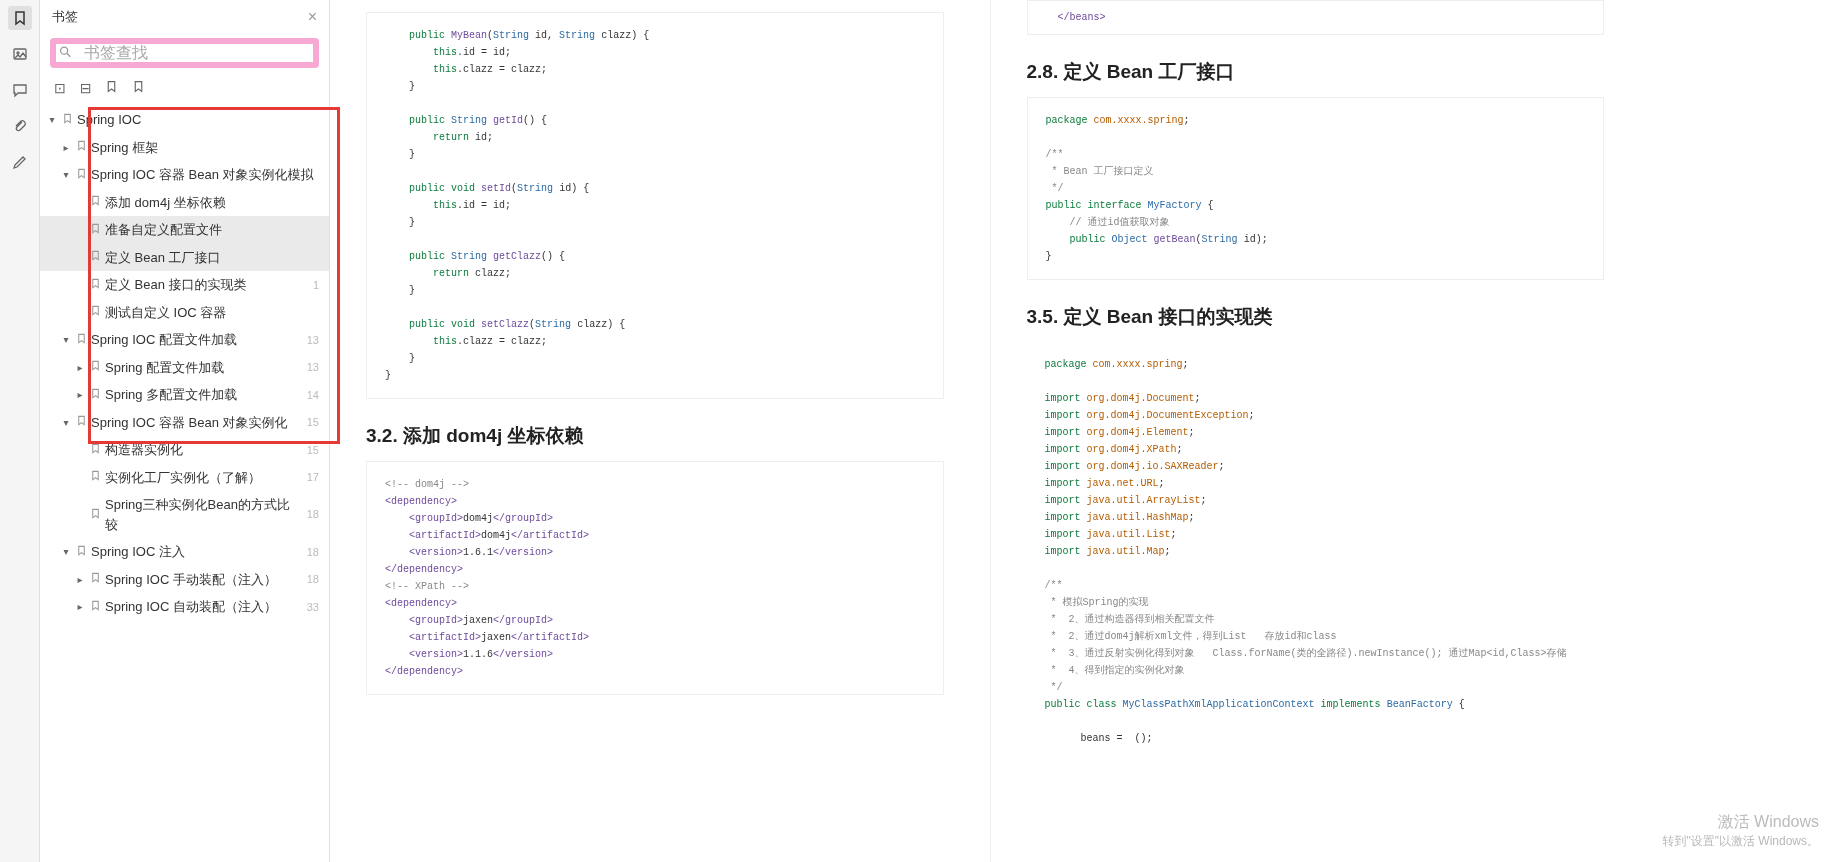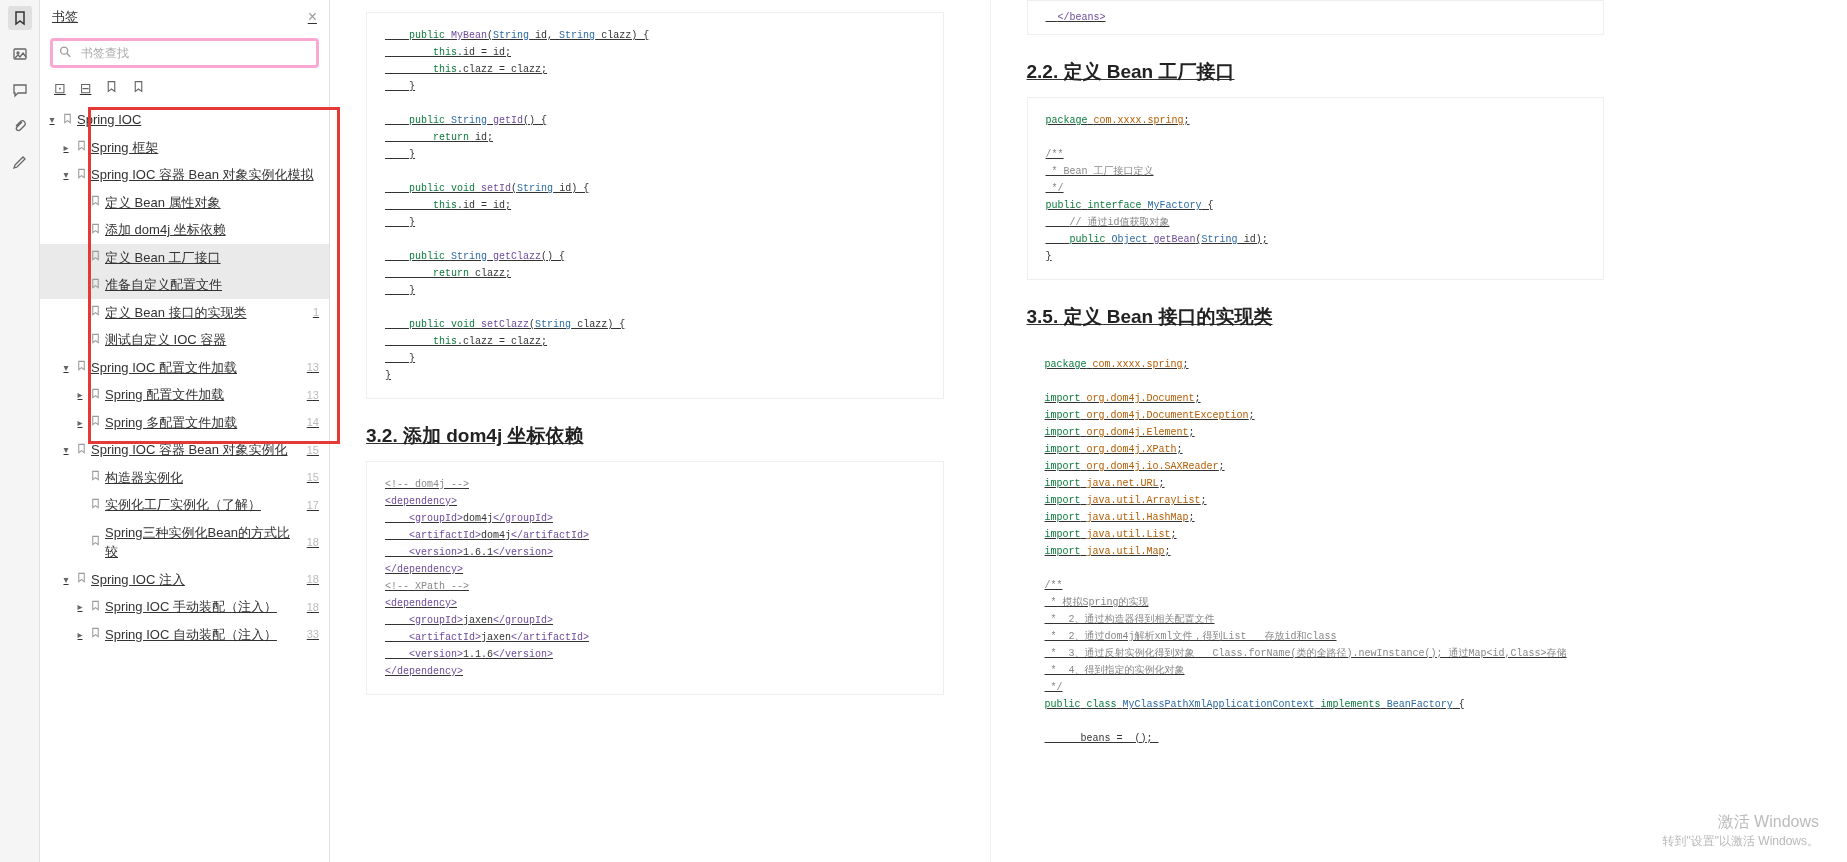--- a/index.html
+++ b/index.html
@@ -1,30 +1,30 @@
 <!DOCTYPE html>
 <html><head>
 <meta charset="utf-8">
 <style>
 * { margin: 0; padding: 0; box-sizing: border-box; }
 body { font-family: "Microsoft YaHei", -apple-system, sans-serif; font-size: 13px; color: #333; background: #fff; overflow: hidden; }
-.app { display: flex; height: 862px; width: 1650px; text-decoration: underline; }
+.app { display: flex; height: 862px; width: 1650px; }
 
 
 .rail { width: 40px; background: #f5f5f5; display: flex; flex-direction: column; align-items: center; padding-top: 6px; gap: 12px; border-right: 1px solid #e0e0e0; }
 .rail .icon { width: 24px; height: 24px; display: flex; align-items: center; justify-content: center; color: #666; cursor: pointer; }
 .rail .icon.active { background: #e0e0e0; border-radius: 3px; color: #333; }
 
 
 .panel { width: 290px; border-right: 1px solid #e0e0e0; display: flex; flex-direction: column; position: relative; }
 .panel-head { display: flex; align-items: center; padding: 8px 12px; justify-content: space-between; }
 .panel-title { font-size: 13px; color: #333; }
 .close-x { color: #999; cursor: pointer; font-size: 16px; }
 .search-wrap { padding: 4px 10px; }
-.search { width: 100%; height: 30px; border: 3px solid #f9a8d4; border-radius: 4px; padding: 0 8px 0 28px; font-size: 12px; color: #333; background: #fff; }
+.search { width: 100%; height: 30px; border: 6px solid #f9a8d4; border-radius: 4px; padding: 0 8px 0 28px; font-size: 16px; color: #333; background: #fff; }
 .search::placeholder { color: #aaa; }
 .search-box { position: relative; }
 .search-box .sicon { position: absolute; left: 8px; top: 50%; transform: translateY(-50%); color: #999; }
 .panel-tools { display: flex; gap: 14px; padding: 8px 14px; color: #666; }
 .panel-tools span { cursor: pointer; font-size: 14px; }
 
 .tree { flex: 1; overflow-y: auto; padding: 2px 0 10px 0; font-size: 13px; }
 .tree-item { display: flex; align-items: center; padding: 4px 10px 4px 0; cursor: pointer; position: relative; line-height: 1.5; }
 .tree-item.selected { background: #eaeaea; }
 .tree-item .chev { width: 12px; display: inline-flex; justify-content: center; color: #666; font-size: 10px; }
@@ -142,45 +142,37 @@
               <path d="M4 2h8v12l-4-3-4 3V2z"></path>
             </svg></span>
           <span class="lbl">Spring IOC 容器 Bean 对象实例化模拟</span>
           <span class="pg"></span>
         </div>
         <div class="tree-item ind2">
           <span class="chev"></span>
           <span class="bm"><svg width="11" height="11" viewBox="0 0 16 16" fill="none" stroke="currentColor" stroke-width="1.5">
               <path d="M4 2h8v12l-4-3-4 3V2z"></path>
             </svg></span>
-          <span class="lbl">定义 Bean 属性对象</span>
-          <span class="pg"></span>
-        </div>
-        <div class="tree-item ind2">
-          <span class="chev"></span>
-          <span class="bm"><svg width="11" height="11" viewBox="0 0 16 16" fill="none" stroke="currentColor" stroke-width="1.5">
-              <path d="M4 2h8v12l-4-3-4 3V2z"></path>
-            </svg></span>
           <span class="lbl">添加 dom4j 坐标依赖</span>
           <span class="pg"></span>
         </div>
         <div class="tree-item ind2 selected">
           <span class="chev"></span>
           <span class="bm"><svg width="11" height="11" viewBox="0 0 16 16" fill="none" stroke="currentColor" stroke-width="1.5">
               <path d="M4 2h8v12l-4-3-4 3V2z"></path>
             </svg></span>
+          <span class="lbl">准备自定义配置文件</span>
+          <span class="pg"></span>
+        </div>
+        <div class="tree-item ind2 selected">
+          <span class="chev"></span>
+          <span class="bm"><svg width="11" height="11" viewBox="0 0 16 16" fill="none" stroke="currentColor" stroke-width="1.5">
+              <path d="M4 2h8v12l-4-3-4 3V2z"></path>
+            </svg></span>
           <span class="lbl">定义 Bean 工厂接口</span>
-          <span class="pg"></span>
-        </div>
-        <div class="tree-item ind2 selected">
-          <span class="chev"></span>
-          <span class="bm"><svg width="11" height="11" viewBox="0 0 16 16" fill="none" stroke="currentColor" stroke-width="1.5">
-              <path d="M4 2h8v12l-4-3-4 3V2z"></path>
-            </svg></span>
-          <span class="lbl">准备自定义配置文件</span>
           <span class="pg"></span>
         </div>
         <div class="tree-item ind2">
           <span class="chev"></span>
           <span class="bm"><svg width="11" height="11" viewBox="0 0 16 16" fill="none" stroke="currentColor" stroke-width="1.5">
               <path d="M4 2h8v12l-4-3-4 3V2z"></path>
             </svg></span>
           <span class="lbl">定义 Bean 接口的实现类</span>
           <span class="pg">1</span>
         </div>
@@ -310,21 +302,21 @@
 <span class="cm">&lt;!-- XPath --&gt;</span>
 <span class="tg">&lt;dependency&gt;</span>
     <span class="tg">&lt;groupId&gt;</span>jaxen<span class="tg">&lt;/groupId&gt;</span>
     <span class="tg">&lt;artifactId&gt;</span>jaxen<span class="tg">&lt;/artifactId&gt;</span>
     <span class="tg">&lt;version&gt;</span>1.1.6<span class="tg">&lt;/version&gt;</span>
 <span class="tg">&lt;/dependency&gt;</span></div>
 
     </div>
     <div class="col">
       <div class="code-block" style="margin-top:0;padding:8px 18px;" id="code0">  <span class="tg">&lt;/beans&gt;</span></div>
-      <div class="h3">2.2. 定义 Bean 工厂接口</div>
+      <div class="h3">2.8. 定义 Bean 工厂接口</div>
       <div class="code-block" id="code34"><span class="kw">package</span> <span class="pk">com.xxxx.spring</span>;
 
 <span class="cm">/**</span>
 <span class="cm"> * Bean 工厂接口定义</span>
 <span class="cm"> */</span>
 <span class="kw">public</span> <span class="kw">interface</span> <span class="ty">MyFactory</span> {
     <span class="cm">// 通过id值获取对象</span>
     <span class="kw">public</span> <span class="ty">Object</span> <span class="id">getBean</span>(<span class="ty">String</span> id);
 }</div>
       <div class="h3">3.5. 定义 Bean 接口的实现类</div>

